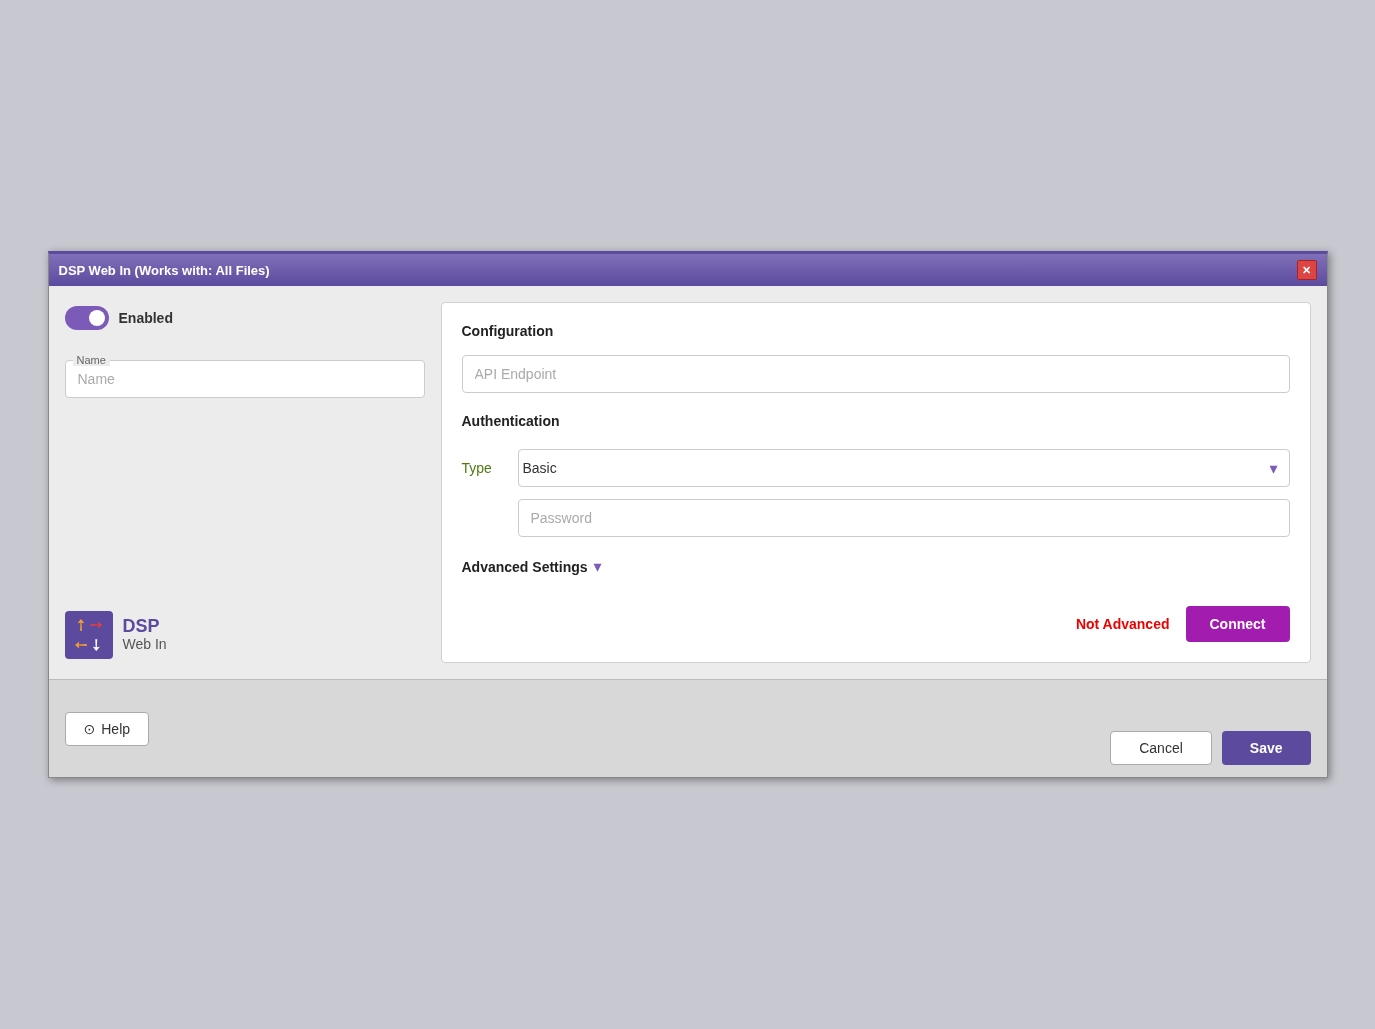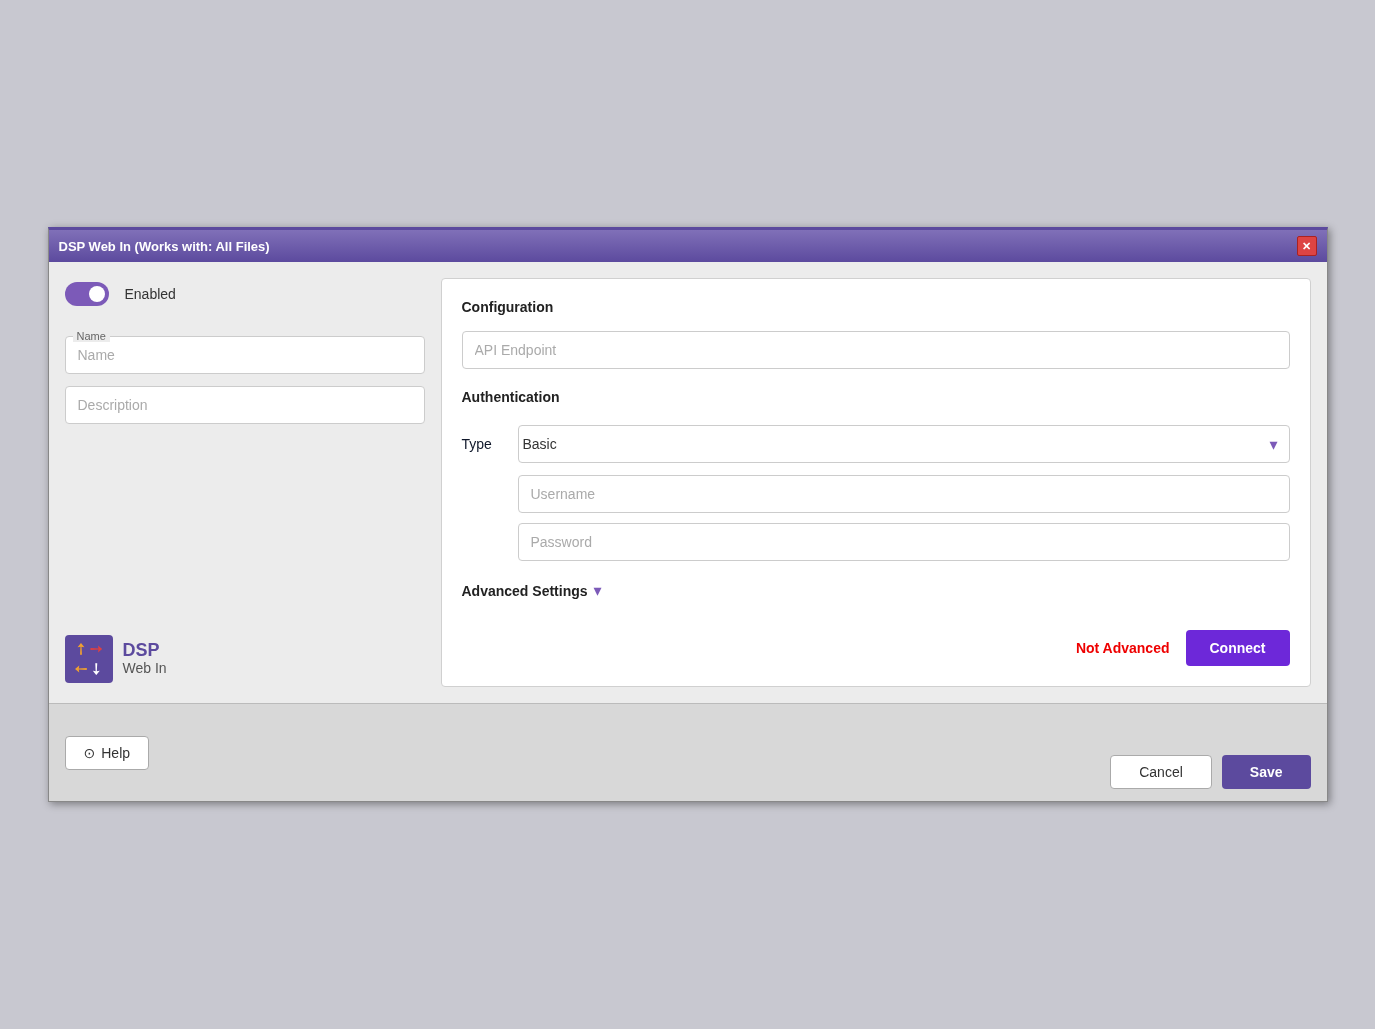--- a/index.html
+++ b/index.html
@@ -64,22 +64,23 @@
     .left-panel {
       width: 360px;
       flex-shrink: 0;
       display: flex;
       flex-direction: column;
       gap: 12px;
     }
     .toggle-row {
       display: flex;
       align-items: center;
-      gap: 16px;
+      gap: 10px;
       padding: 4px 0;
+      font-weight: bold;
     }
     .toggle-switch {
       width: 44px;
       height: 24px;
       background: #7c5ab8;
       border-radius: 12px;
       position: relative;
       cursor: pointer;
     }
     .toggle-switch::after {
@@ -151,21 +152,21 @@
       flex-direction: column;
       gap: 12px;
     }
     .type-row {
       display: flex;
       align-items: center;
       gap: 16px;
     }
     .type-label {
       font-size: 14px;
-      color: #0f172a;
+      color: #4d7c0f;
       min-width: 40px;
     }
     .select-wrapper {
       flex: 1;
       position: relative;
     }
     .auth-select {
       width: 100%;
       padding: 10px 36px 10px 4px;
       border: 1px solid #ccc;
@@ -214,21 +215,21 @@
       gap: 16px;
       margin-top: auto;
       padding-top: 10px;
     }
     .not-connected-text {
       color: #e00;
       font-size: 14px;
       font-weight: 600;
     }
     .connect-btn {
-      background: #6d28d9;
+      background: #a21caf;
       color: white;
       border: none;
       border-radius: 4px;
       padding: 10px 24px;
       font-size: 14px;
       font-weight: 600;
       cursor: pointer;
     }
     .logo-area {
       margin-top: auto;
@@ -338,21 +339,20 @@
         <div class="toggle-row">
           <div class="toggle-switch"></div>
           <span class="toggle-label">Enabled</span>
         </div>
 
         <div class="field-group">
           <span class="field-label">Name</span>
           <input class="text-input" type="text" value="" placeholder="Name" style="">
         </div>
 
-        <input class="text-input" type="text" value="" placeholder="Description" style="">
 
         <div class="logo-area">
           <div class="logo-icon">
             <div class="logo-arrows">
               <span class="arrow-tl">➚</span>
               <span class="arrow-tr">➚</span>
               <span class="arrow-bl">➚</span>
               <span class="arrow-br">➚</span>
             </div>
           </div>
@@ -380,21 +380,20 @@
                 <option>Basic</option>
                 <option>None</option>
                 <option>Bearer Token</option>
                 <option>OAuth2</option>
               </select>
               <span class="select-arrow">▾</span>
             </div>
           </div>
 
           <div class="auth-fields">
-            <input class="text-input" type="text" value="" placeholder="Username" style="">
             <input class="text-input" type="password" value="" placeholder="Password" style="">
           </div>
         </div>
 
         <div class="advanced-settings-row">
           <span class="advanced-settings-label">Advanced Settings</span>
           <span class="chevron-icon">▾</span>
         </div>
 
         <div class="connection-row">

